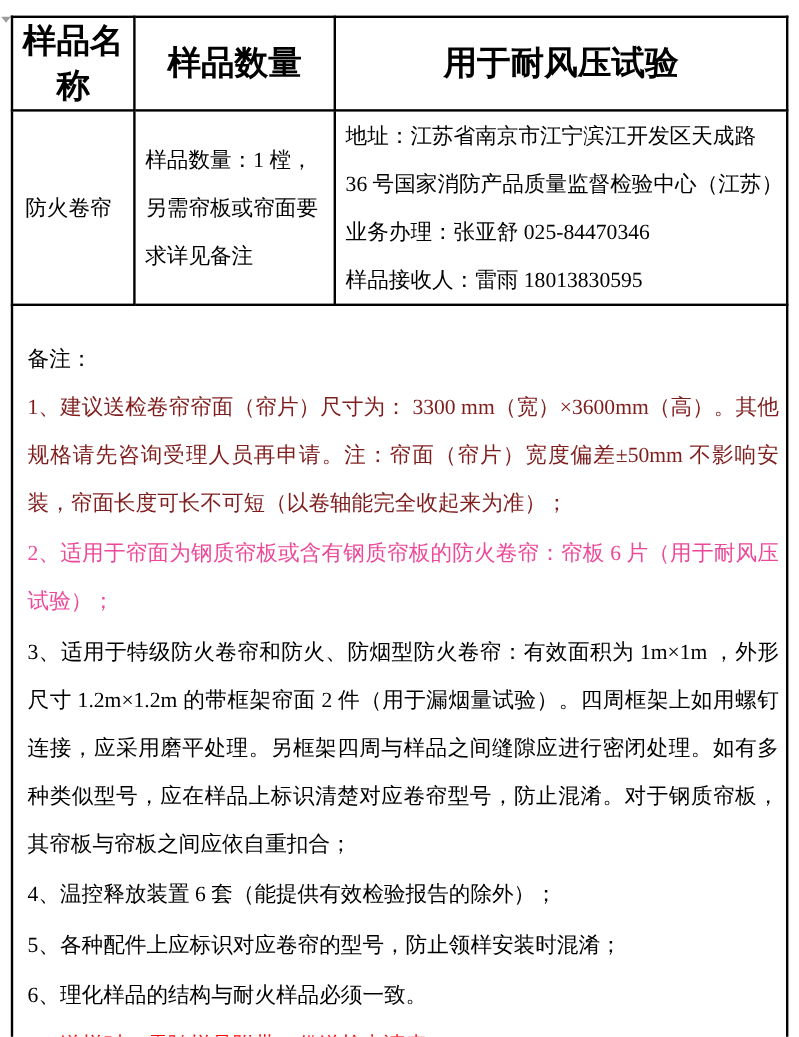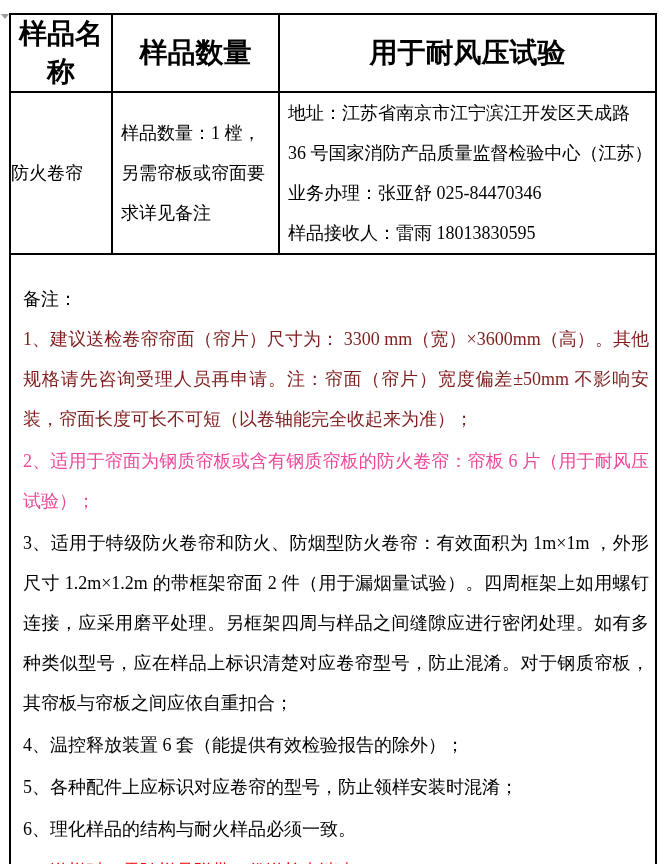--- a/index.html
+++ b/index.html
@@ -46,20 +46,21 @@
   .sample-table thead tr { height: 41px; }
   .sample-table th {
     font-size: 28px;
     font-weight: bold;
     text-align: center;
   }
   tr.data-row { height: 161px; }
   td.cell-name {
     font-size: 18px;
     text-align: left;
+    padding-left: 10px;
     margin-top: 15px;
   }
   td.cell-qty {
     font-size: 18px;
     line-height: 40px;
     padding: 0 8px;
   }
   td.cell-contact {
     font-size: 18px;
     line-height: 40px;

